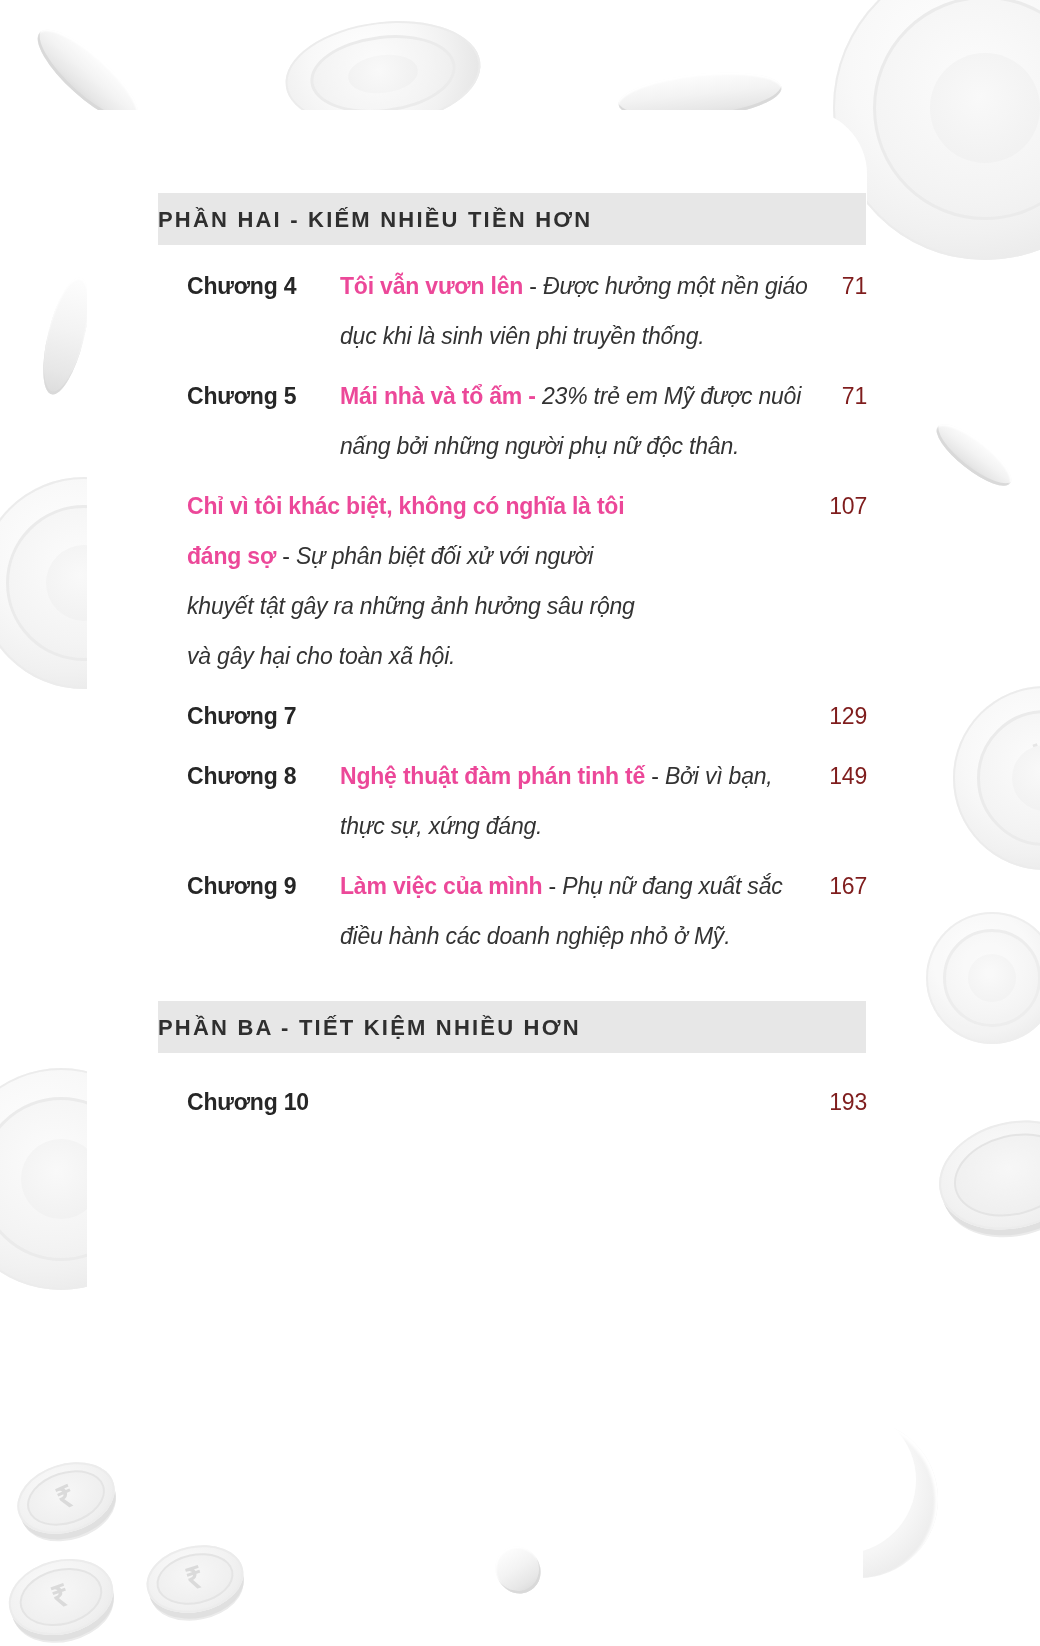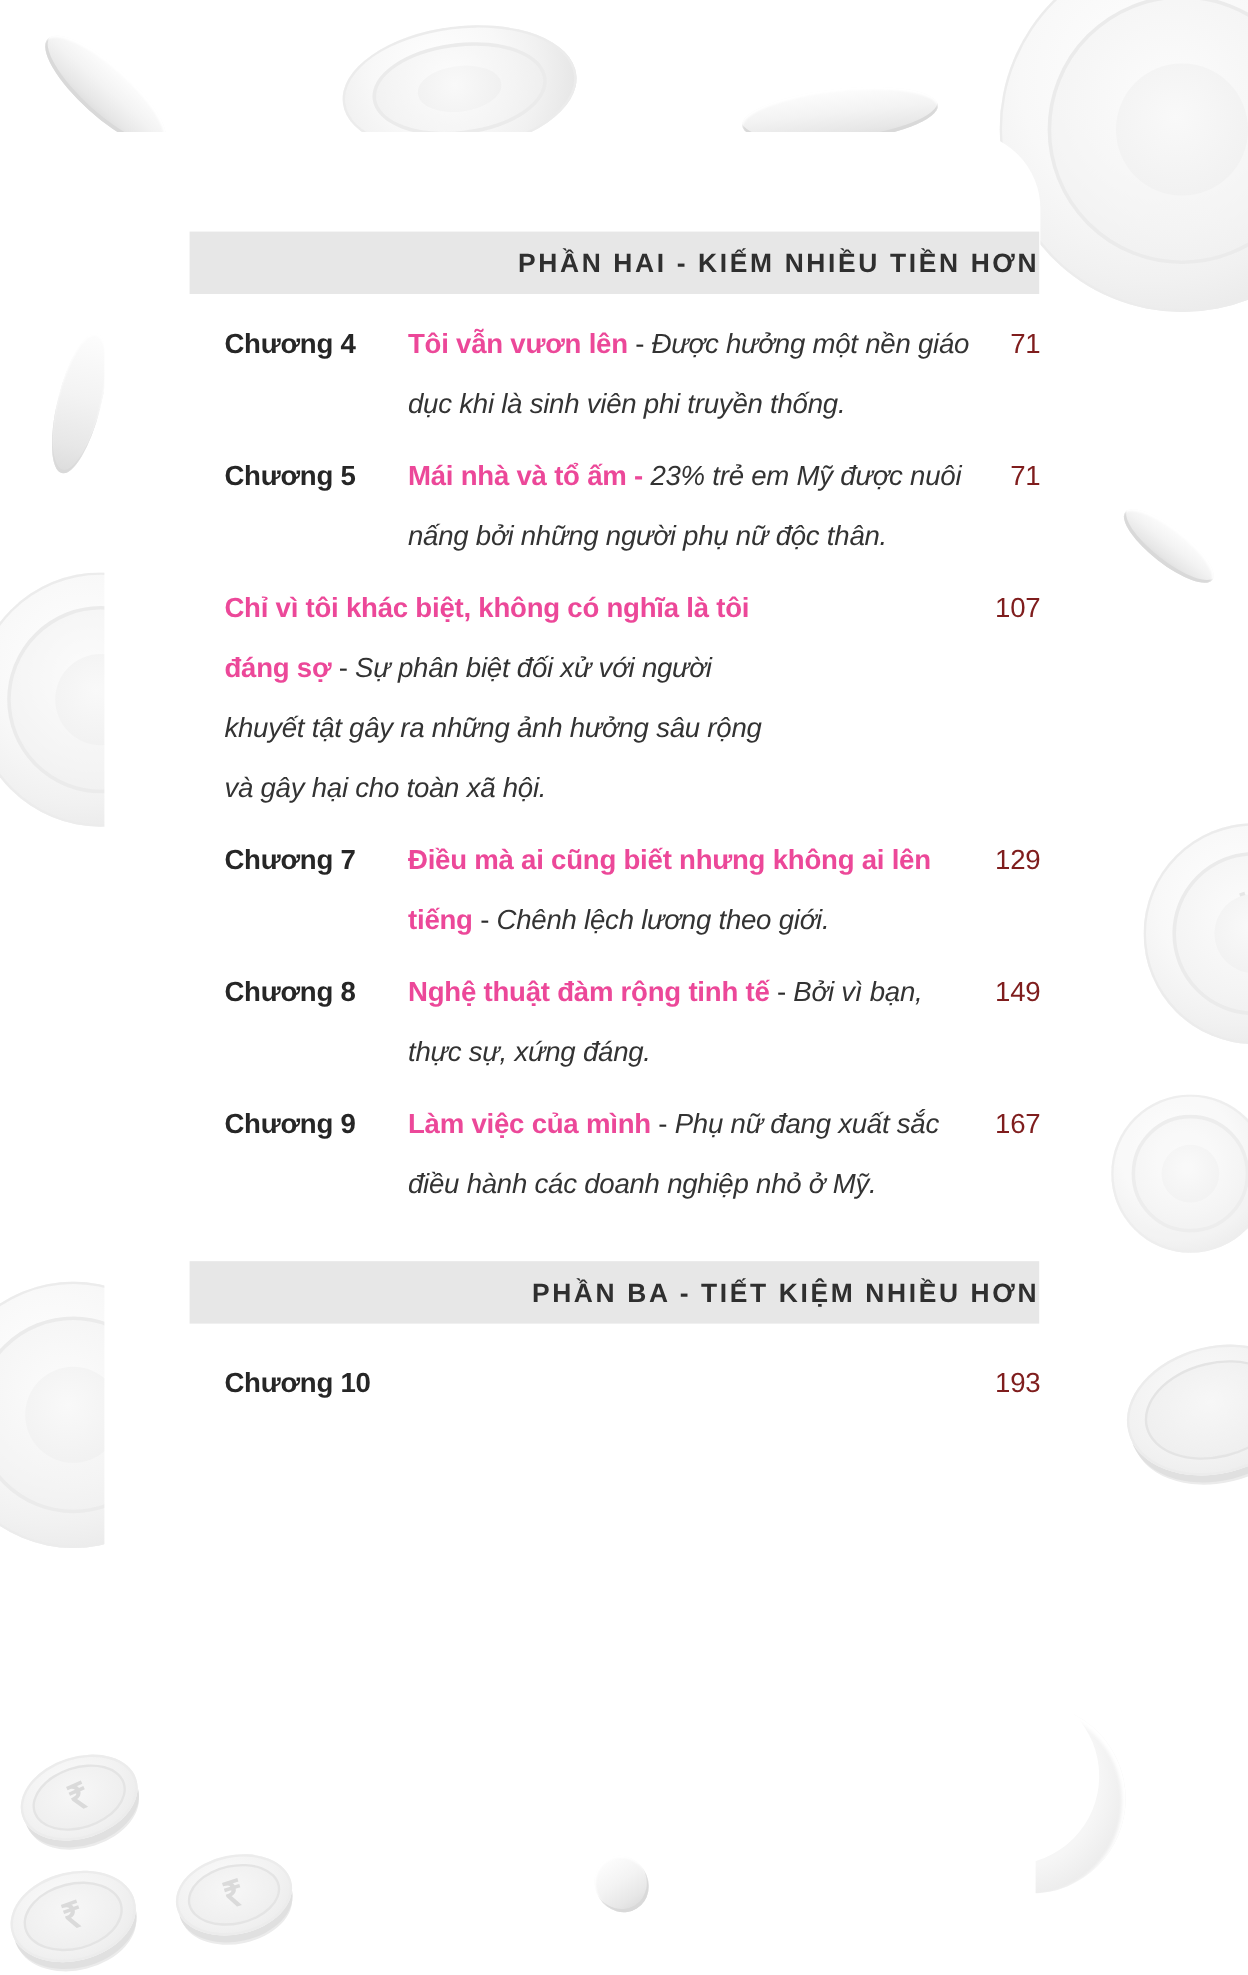--- a/index.html
+++ b/index.html
@@ -85,21 +85,21 @@
     width: 780px; height: 1300px;
     background: #ffffff;
     border-top-right-radius: 64px;
   }
   .toc { position: absolute; left: 0; top: 83px; width: 780px; }
 
   .section-bar {
     margin-left: 71px;
     width: 708px; height: 52px;
     background: #e7e7e7;
-    text-align: right;
+    text-align: left;
     line-height: 53px;
     font-weight: bold;
     font-size: 22px;
     letter-spacing: 2.2px;
     color: #2f2f2f;
   }
   .section-bar.second { margin-top: 40px; }
 
   .rows { margin-top: 16px; }
   .rows.second { margin-top: 24px; }
@@ -179,30 +179,27 @@
 
       <div class="row">
         <div class="ch-text">
           <span class="ch-title">Chỉ vì tôi khác biệt, không có nghĩa là tôi đáng sợ</span><span class="ch-sep"> - </span><span class="ch-sub">Sự phân biệt đối xử với người khuyết tật gây ra những ảnh hưởng sâu rộng và gây hại cho toàn xã hội.</span>
         </div>
         <div class="ch-page">107</div>
       </div>
 
       <div class="row">
         <div class="ch-label">Chương 7</div>
-        <div class="ch-text">
-          <span class="ch-title">Điều mà ai cũng biết nhưng không ai lên tiếng</span><span class="ch-sep"> - </span><span class="ch-sub">Chênh lệch lương theo giới.</span>
-        </div>
         <div class="ch-page">129</div>
       </div>
 
       <div class="row">
         <div class="ch-label">Chương 8</div>
         <div class="ch-text">
-          <span class="ch-title">Nghệ thuật đàm rộng tinh tế</span><span class="ch-sep"> - </span><span class="ch-sub">Bởi vì bạn, thực sự, xứng đáng.</span>
+          <span class="ch-title">Nghệ thuật đàm phán tinh tế</span><span class="ch-sep"> - </span><span class="ch-sub">Bởi vì bạn, thực sự, xứng đáng.</span>
         </div>
         <div class="ch-page">149</div>
       </div>
 
       <div class="row">
         <div class="ch-label">Chương 9</div>
         <div class="ch-text">
           <span class="ch-title">Làm việc của mình</span><span class="ch-sep"> - </span><span class="ch-sub">Phụ nữ đang xuất sắc điều hành các doanh nghiệp nhỏ ở Mỹ.</span>
         </div>
         <div class="ch-page">167</div>

